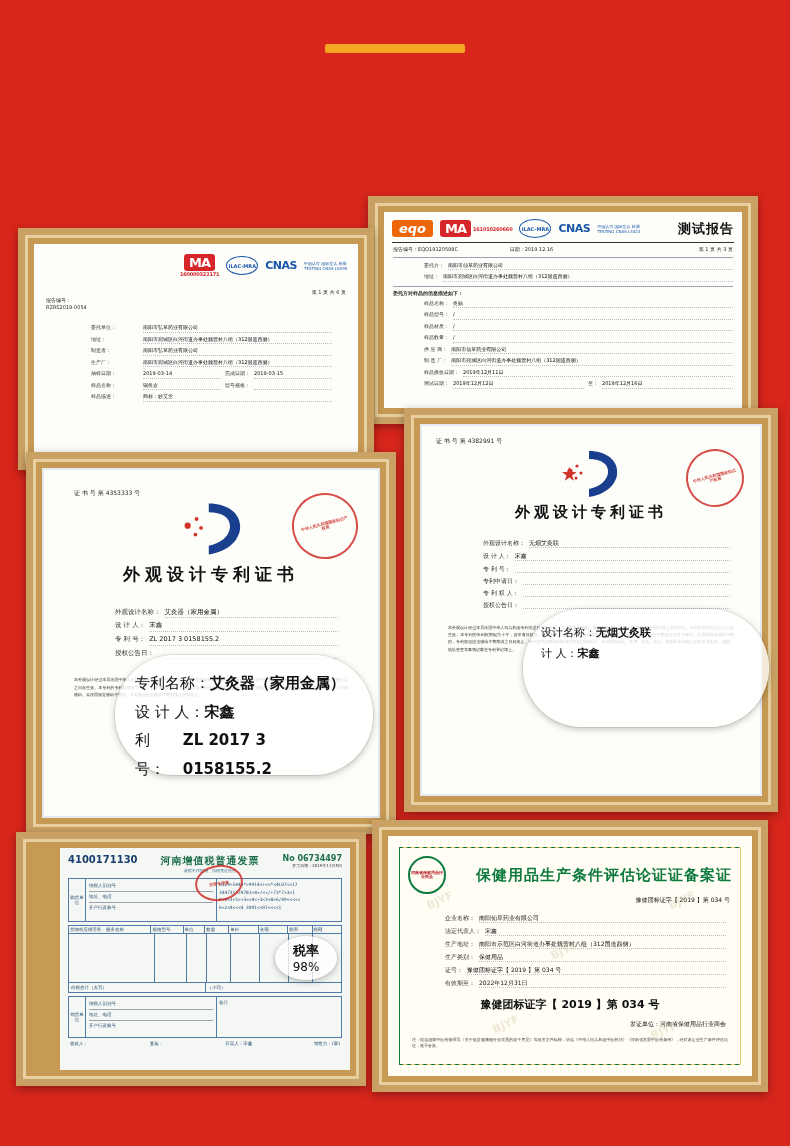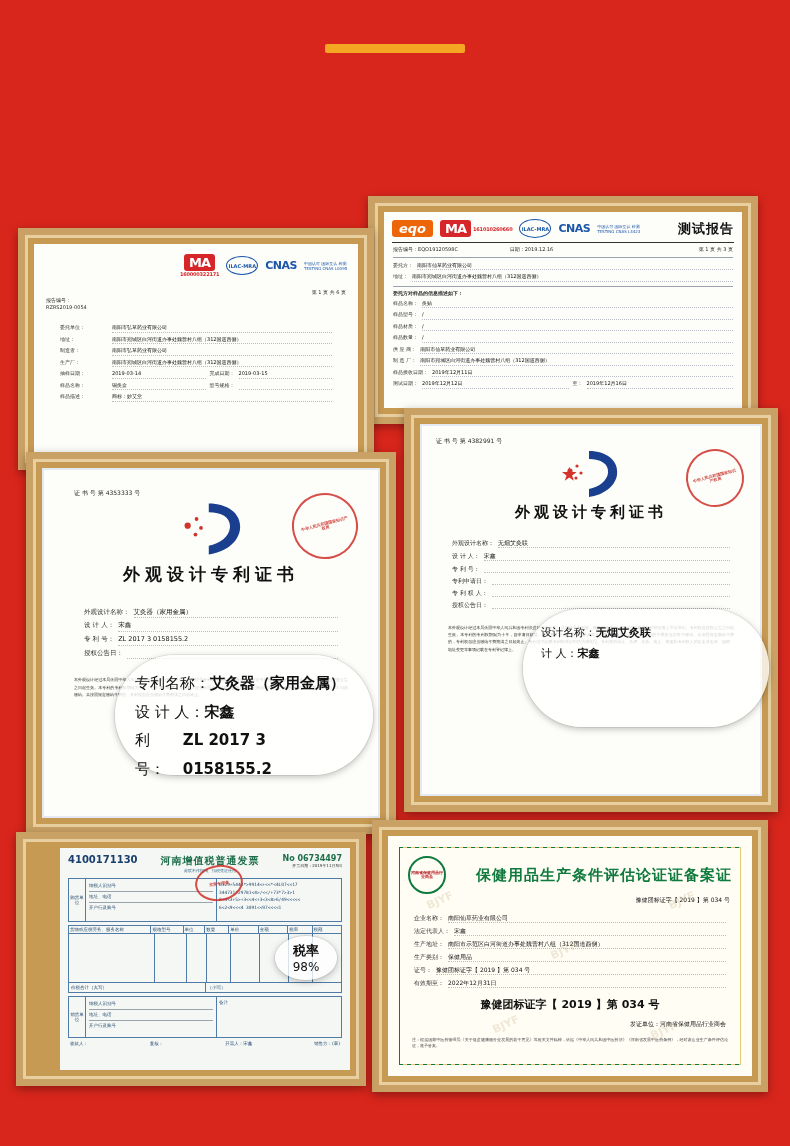--- a/index.html
+++ b/index.html
@@ -36,21 +36,21 @@
   .ma-num{font-size:5px;color:#d7262a;font-weight:bold;letter-spacing:-.2px;}
   .cnas-oval{width:30px;height:17px;border:1.4px solid #1a57a8;border-radius:50%;
     display:flex;align-items:center;justify-content:center;color:#1a57a8;
     font-size:5px;font-weight:bold;}
   .cnas-txt{color:#1a57a8;font-weight:bold;font-size:11px;letter-spacing:-.5px;}
   .cnas-side{font-size:4px;color:#1a57a8;line-height:1.25;}
   .eqo{background:#ec6608;color:#fff;font-style:italic;font-weight:bold;
     font-size:13px;padding:1px 7px;border-radius:3px;}
   
   .line{border-bottom:.7px solid #9aa3ae;}
-  .kv{display:flex;gap:4px;padding:1.5px 0;}
+  .kv{display:flex;gap:4px;padding:1.5px 0;margin-left:31px;}
   .kv .k{color:#333;white-space:nowrap;}
   .kv .v{color:#111;border-bottom:.6px dotted #b9bec6;flex:1;}
   
   .stamp{position:absolute;border:2px solid #d0302a;border-radius:50%;
     color:#c92f28;display:flex;align-items:center;justify-content:center;
     text-align:center;font-weight:bold;opacity:.85;transform:rotate(-15deg);}
   .pat-title{font-size:16px;font-weight:bold;letter-spacing:3px;color:#111;text-align:center;}
   .hf-title{font-size:15px;font-weight:bold;color:#0f7a3d;text-align:right;letter-spacing:1px;}
   .watermark{position:absolute;color:rgba(180,160,110,.22);font-size:11px;
     font-weight:bold;transform:rotate(-25deg);pointer-events:none;}

